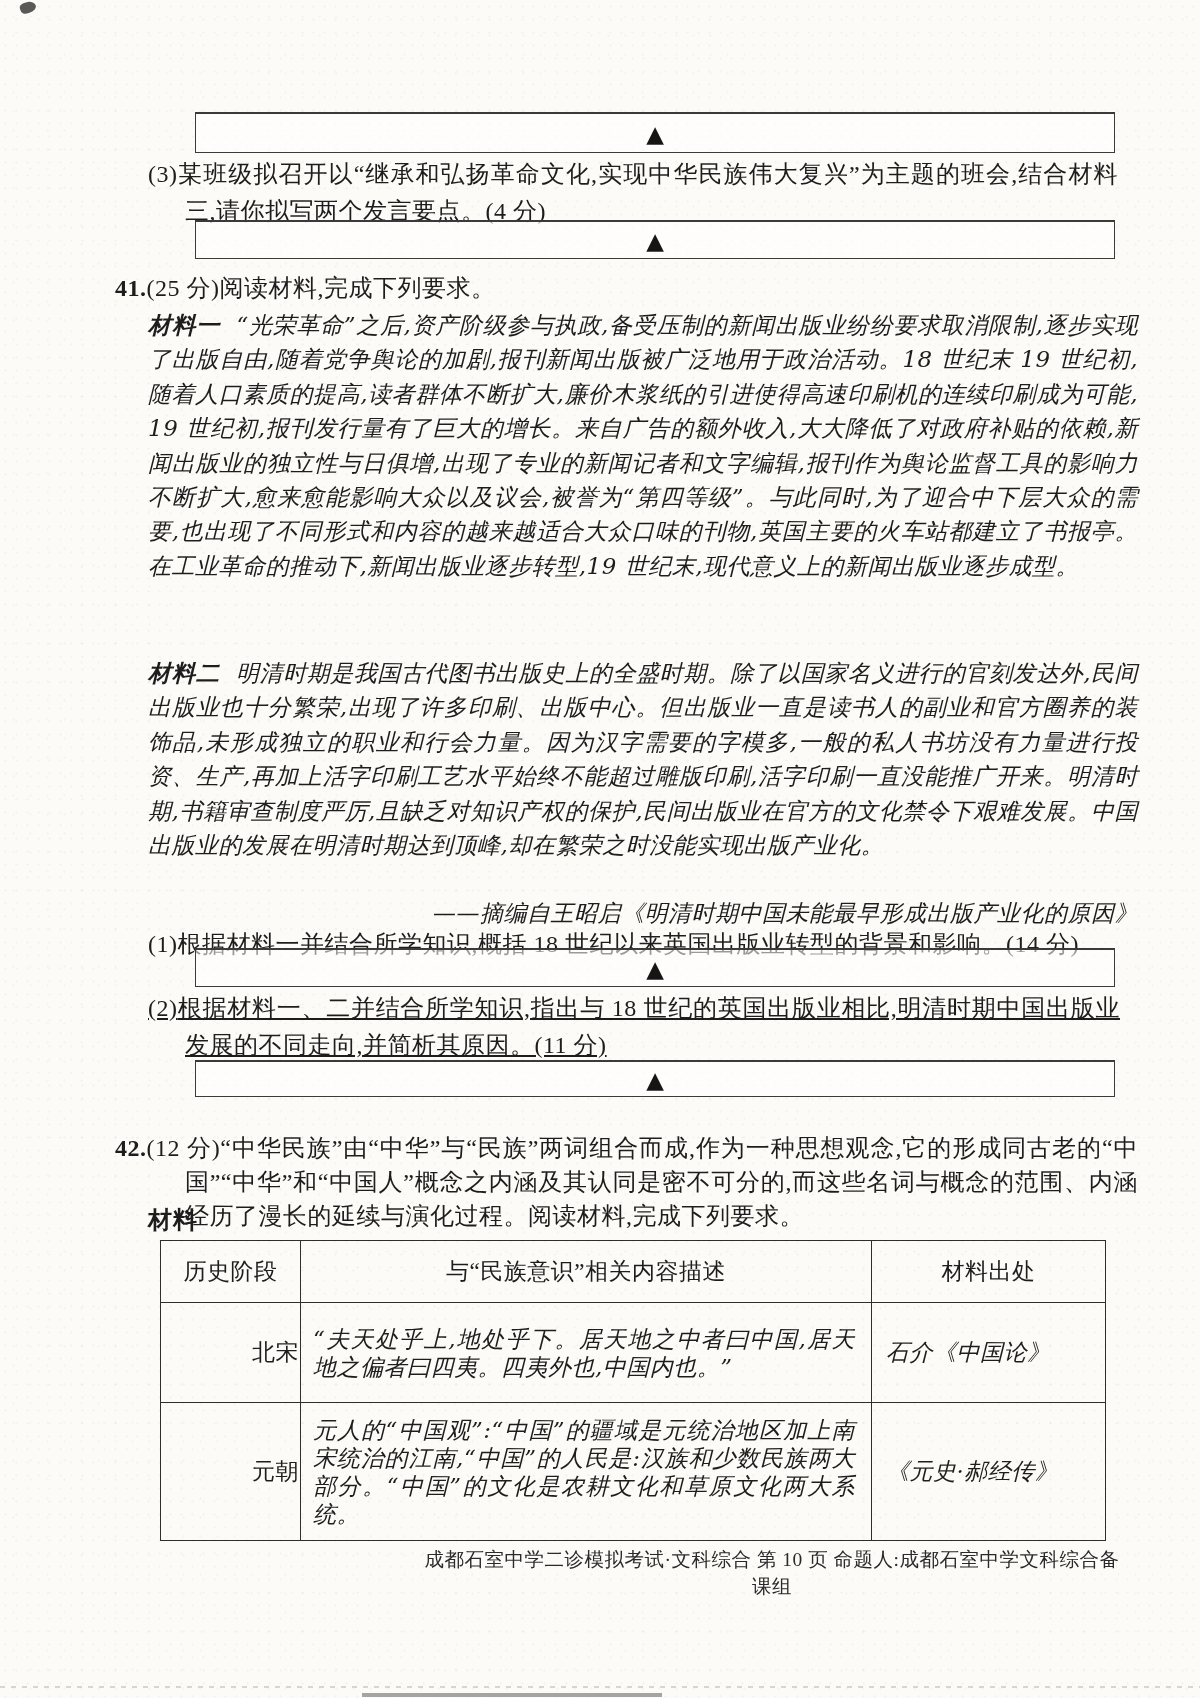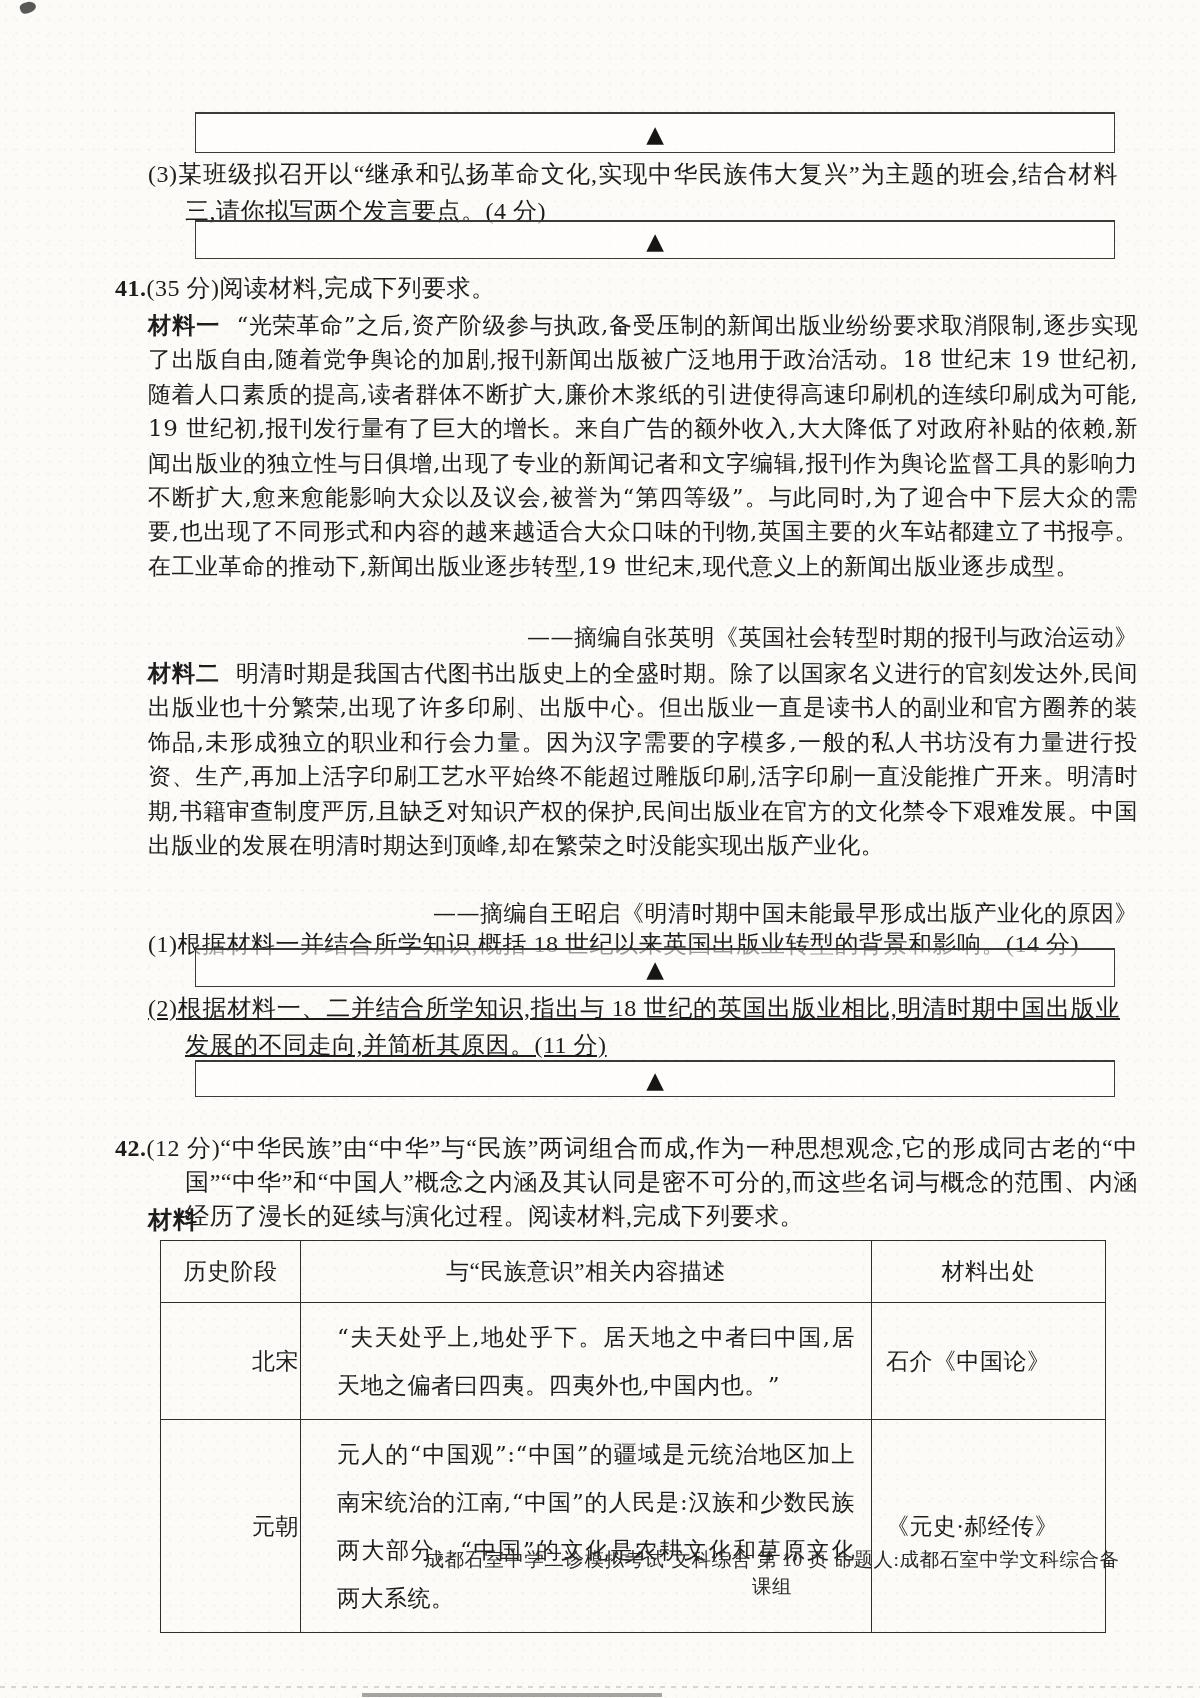--- a/index.html
+++ b/index.html
@@ -9,21 +9,21 @@
     background-image:
       radial-gradient(rgba(110,110,110,0.05) 1px, transparent 1.3px),
       radial-gradient(rgba(90,90,90,0.04) 1px, transparent 1.2px);
     background-size:11px 13px, 17px 19px;
     background-position:0 0, 5px 7px;
     overflow:hidden;
     color:#1d1d1d;
   }
   .abs{position:absolute;}
   .song{font-family:"Liberation Serif","DejaVu Serif",serif;}
-  .kai{font-family:"DejaVu Serif","Liberation Serif",serif;}
+  .kai{font-family:"DejaVu Serif","Liberation Serif",serif;font-style:italic;}
   .para{
     font-size:24px;line-height:37px;text-align:justify;
     word-break:break-all;letter-spacing:0.5px;
   }
   .mat{
     font-size:23px;line-height:34.4px;text-align:justify;
     word-break:break-all;letter-spacing:0.5px;
   }
   .qnum{font-weight:700;font-style:normal;}
   .matlabel{font-weight:700;margin-right:16px;letter-spacing:1px;}
@@ -41,22 +41,22 @@
     border-collapse:collapse;table-layout:fixed;
     font-size:23px;color:#1d1d1d;
   }
   .mtable th,.mtable td{
     border:1.6px solid #2e2e2e;vertical-align:middle;
     font-weight:400;letter-spacing:0.5px;
   }
   .mtable th{text-align:center;font-family:"Liberation Serif","DejaVu Serif",serif;}
   .cell-stage{text-align:right;font-family:"Liberation Serif","DejaVu Serif",serif;}
   .cell-desc{
-    text-align:justify;word-break:break-all;line-height:48px;
-    padding:10px 16px 10px 36px;
+    text-align:justify;word-break:break-all;line-height:28px;
+    padding:10px 16px 10px 12px;
   }
   .cell-src{padding-left:14px;line-height:31px;}
   .footer{
     font-size:19.5px;letter-spacing:0.5px;color:#2a2a2a;
     text-align:center;font-family:"Liberation Serif","DejaVu Serif",serif;
   }
   .artifact-topleft{
     left:20px;top:2px;width:16px;height:11px;background:#3c3c3c;
     border-radius:40% 60% 55% 45%;transform:rotate(-18deg);opacity:.85;
   }
@@ -83,27 +83,26 @@
 
   <div class="abs song para" style="left:185px;top:156px;width:933px;text-indent:-37px;">
     <span>(3)</span><span>某班级拟召开以“继承和弘扬革命文化,实现中华民族伟大复兴”为主题的班会,结合材料三,请你拟写两个发言要点。(4 分)</span>
   </div>
 
   <div class="abs ansbox" style="left:195px;top:220px;width:918px;height:36px;">
     <span class="tri">▲</span>
   </div>
 
   <div class="abs song para" style="left:115px;top:270px;width:1000px;">
-    <span class="qnum">41.</span><span>(35 分)阅读材料,完成下列要求。</span>
+    <span class="qnum">41.</span><span>(25 分)阅读材料,完成下列要求。</span>
   </div>
 
   <div class="abs kai mat" style="left:148px;top:308px;width:990px;">
     <span class="matlabel">材料一</span><span>“光荣革命”之后,资产阶级参与执政,备受压制的新闻出版业纷纷要求取消限制,逐步实现了出版自由,随着党争舆论的加剧,报刊新闻出版被广泛地用于政治活动。18 世纪末 19 世纪初,随着人口素质的提高,读者群体不断扩大,廉价木浆纸的引进使得高速印刷机的连续印刷成为可能,19 世纪初,报刊发行量有了巨大的增长。来自广告的额外收入,大大降低了对政府补贴的依赖,新闻出版业的独立性与日俱增,出现了专业的新闻记者和文字编辑,报刊作为舆论监督工具的影响力不断扩大,愈来愈能影响大众以及议会,被誉为“第四等级”。与此同时,为了迎合中下层大众的需要,也出现了不同形式和内容的越来越适合大众口味的刊物,英国主要的火车站都建立了书报亭。在工业革命的推动下,新闻出版业逐步转型,19 世纪末,现代意义上的新闻出版业逐步成型。</span>
   </div>
-  <div class="abs kai attr" style="left:148px;top:622px;width:990px;">——摘编自张英明《英国社会转型时期的报刊与政治运动》</div>
 
   <div class="abs kai mat" style="left:148px;top:656px;width:990px;">
     <span class="matlabel">材料二</span><span>明清时期是我国古代图书出版史上的全盛时期。除了以国家名义进行的官刻发达外,民间出版业也十分繁荣,出现了许多印刷、出版中心。但出版业一直是读书人的副业和官方圈养的装饰品,未形成独立的职业和行会力量。因为汉字需要的字模多,一般的私人书坊没有力量进行投资、生产,再加上活字印刷工艺水平始终不能超过雕版印刷,活字印刷一直没能推广开来。明清时期,书籍审查制度严厉,且缺乏对知识产权的保护,民间出版业在官方的文化禁令下艰难发展。中国出版业的发展在明清时期达到顶峰,却在繁荣之时没能实现出版产业化。</span>
   </div>
   <div class="abs kai attr" style="left:148px;top:898px;width:990px;">——摘编自王昭启《明清时期中国未能最早形成出版产业化的原因》</div>
 
   <div class="abs song para" style="left:148px;top:926px;width:985px;">(1)根据材料一并结合所学知识,概括 18 世纪以来英国出版业转型的背景和影响。(14 分)</div>
 
   <div class="abs ansbox" style="left:195px;top:948px;width:918px;height:36px;">
     <span class="tri">▲</span>

